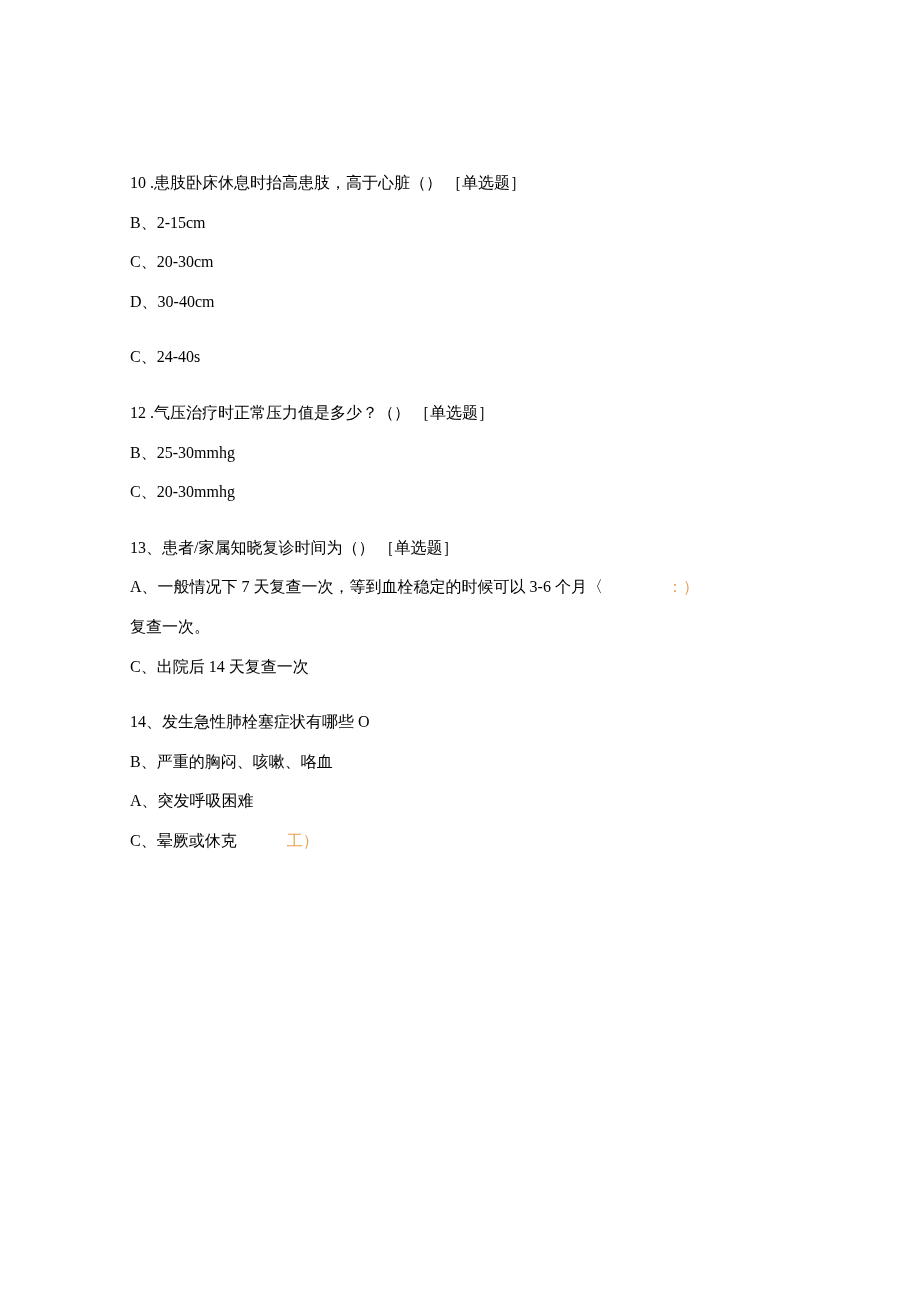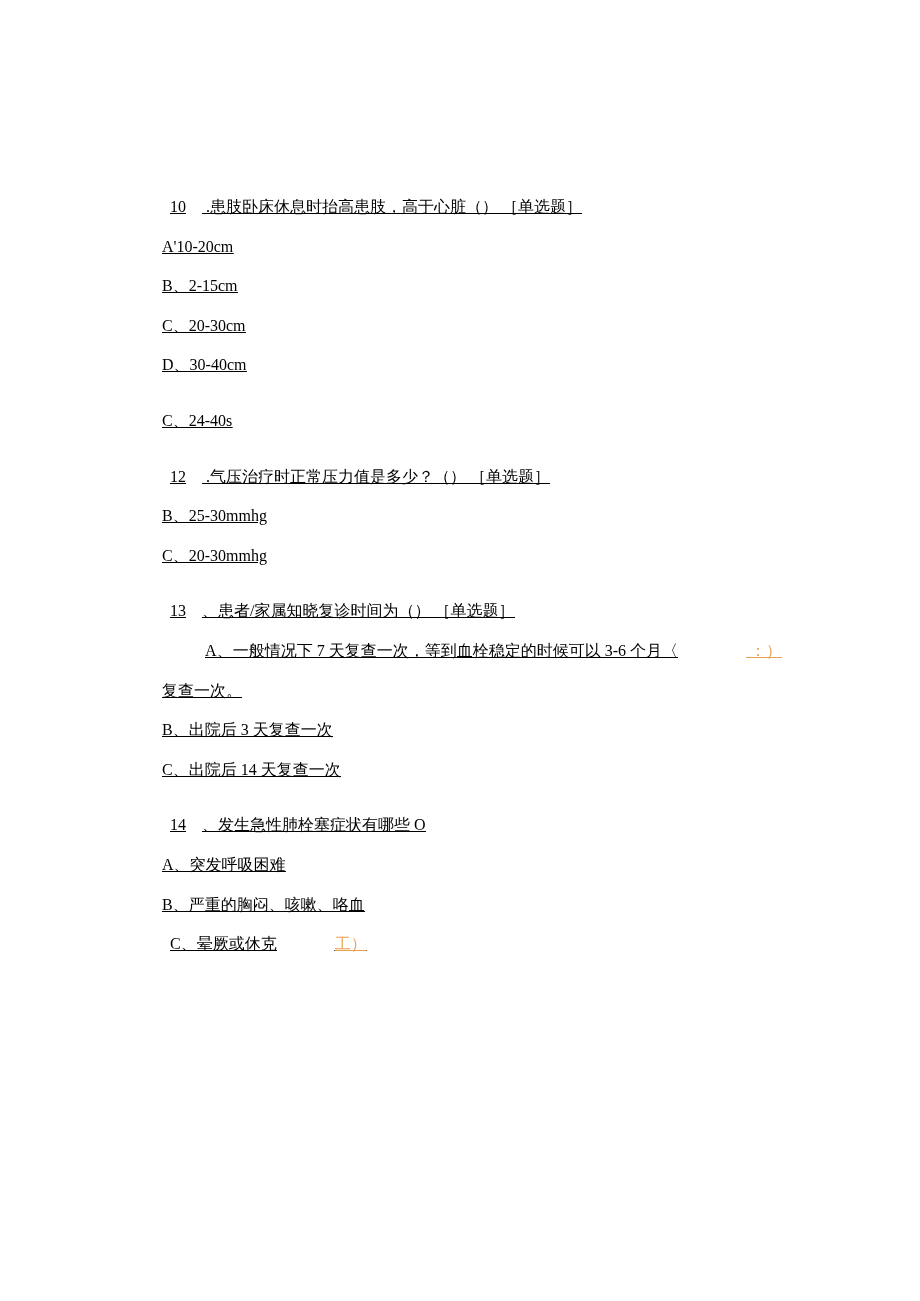--- a/index.html
+++ b/index.html
@@ -1,19 +1,18 @@
 <!DOCTYPE html>
 <html><head>
   <meta charset="utf-8">
   <style>
     * {
-      margin: 8px;
+      margin: 0;
       padding: 0;
       box-sizing: border-box;
-      text-decoration: underline;
     }
     body {
       width: 920px;
       height: 1301px;
       background: #ffffff;
       font-family: "SimSun", "宋体", serif;
       font-size: 16px;
       color: #000000;
       line-height: 1.6;
       padding: 170px 130px 60px 130px;
@@ -29,31 +28,29 @@
     }
     .orange-text {
       color: #e8a050;
       margin-left: 50px;
     }
     .orange-inline {
       color: #e8a050;
     }
     .line-with-orange {
       margin-bottom: 14px;
-      text-align: right;
     }
   </style>
 </head>
 <body>
 
 <div class="question-block">
   <div class="question-text">
     <span>10</span><span> .患肢卧床休息时抬高患肢，高于心脏（） ［单选题］</span>
   </div>
-  <div class="option">A'10-20cm</div>
   <div class="option">B、2-15cm</div>
   <div class="option">C、20-30cm</div>
   <div class="option">D、30-40cm</div>
 </div>
 
 <div class="question-block">
   <div class="option">C、24-40s</div>
 </div>
 
 <div class="question-block">
@@ -65,26 +62,25 @@
 </div>
 
 <div class="question-block">
   <div class="question-text">
     <span>13</span><span>、患者/家属知晓复诊时间为（） ［单选题］</span>
   </div>
   <div class="line-with-orange">
     <span>A、一般情况下 7 天复查一次，等到血栓稳定的时候可以 3-6 个月〈</span><span class="orange-inline" style="margin-left:60px;">    ：）</span>
   </div>
   <div class="option">复查一次。</div>
-  <div class="option">B、出院后 3 天复查一次</div>
   <div class="option">C、出院后 14 天复查一次</div>
 </div>
 
 <div class="question-block">
   <div class="question-text">
     <span>14</span><span>、发生急性肺栓塞症状有哪些 O</span>
   </div>
+  <div class="option">B、严重的胸闷、咳嗽、咯血</div>
   <div class="option">A、突发呼吸困难</div>
-  <div class="option">B、严重的胸闷、咳嗽、咯血</div>
   <div class="option">
     <span>C、晕厥或休克</span><span class="orange-text">工）</span>
   </div>
 </div>
 
 </body></html>

